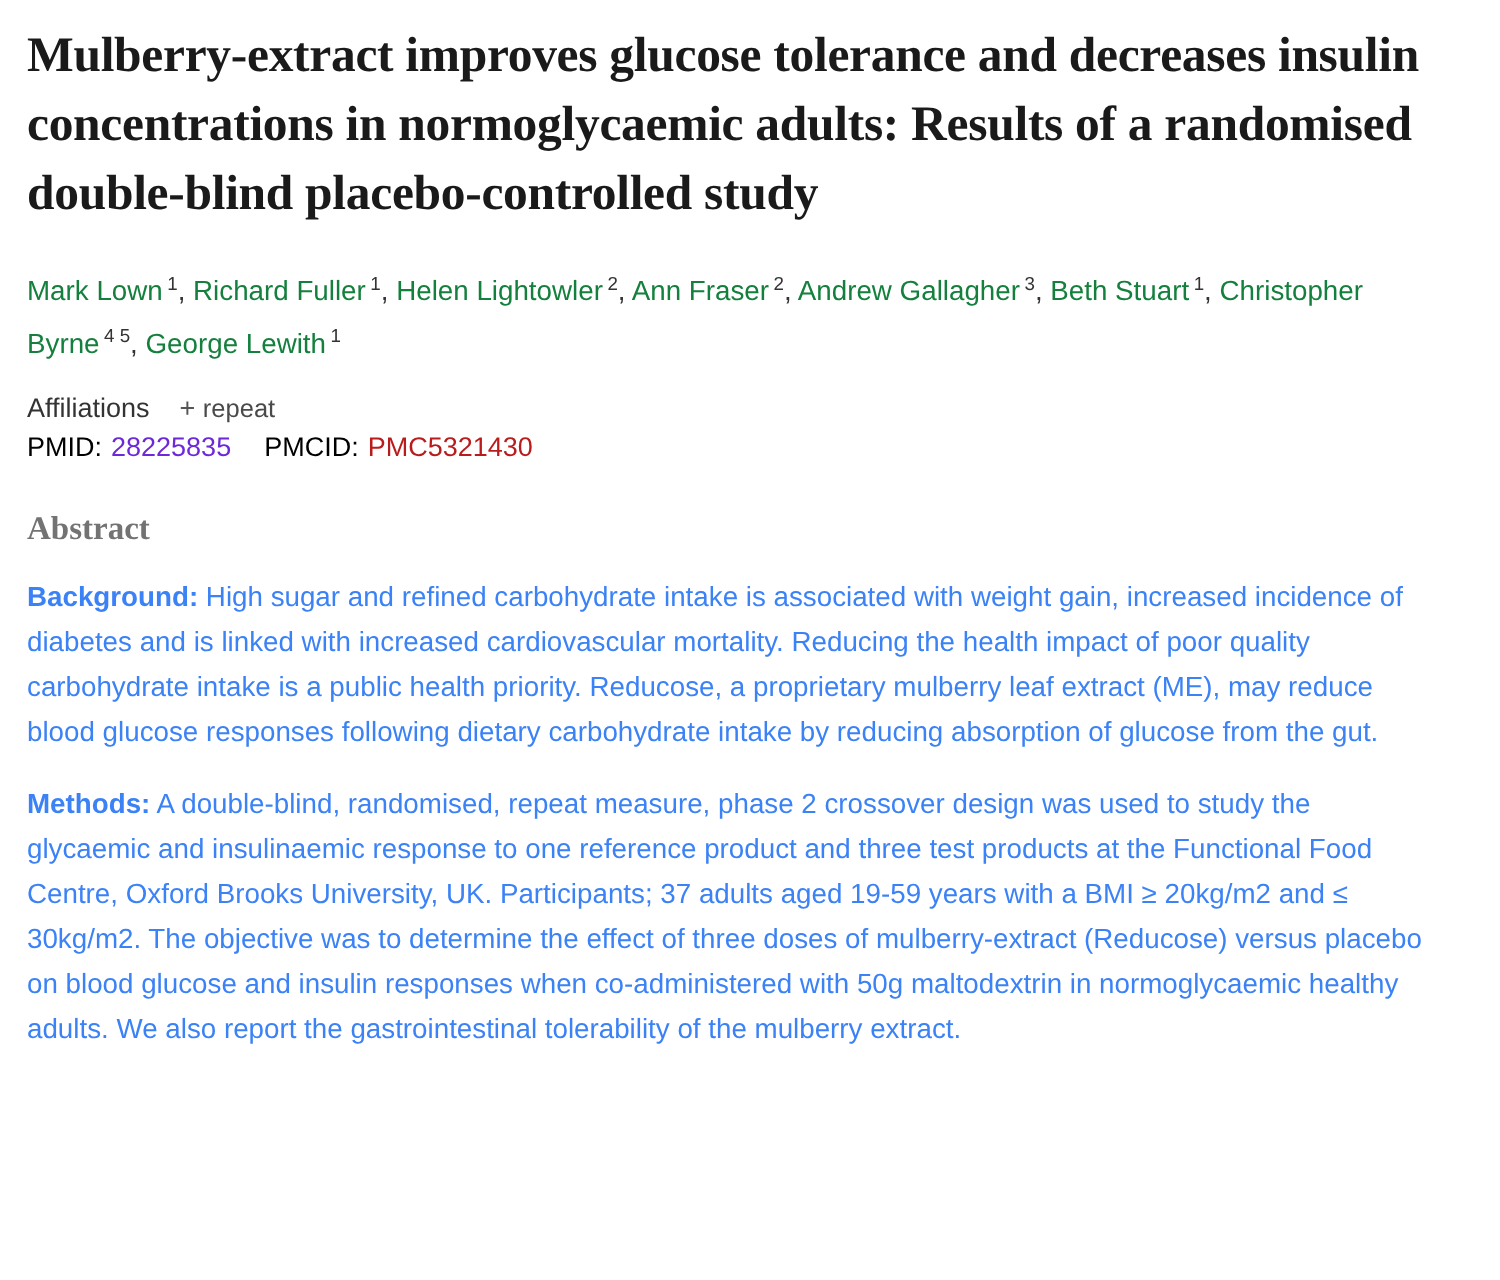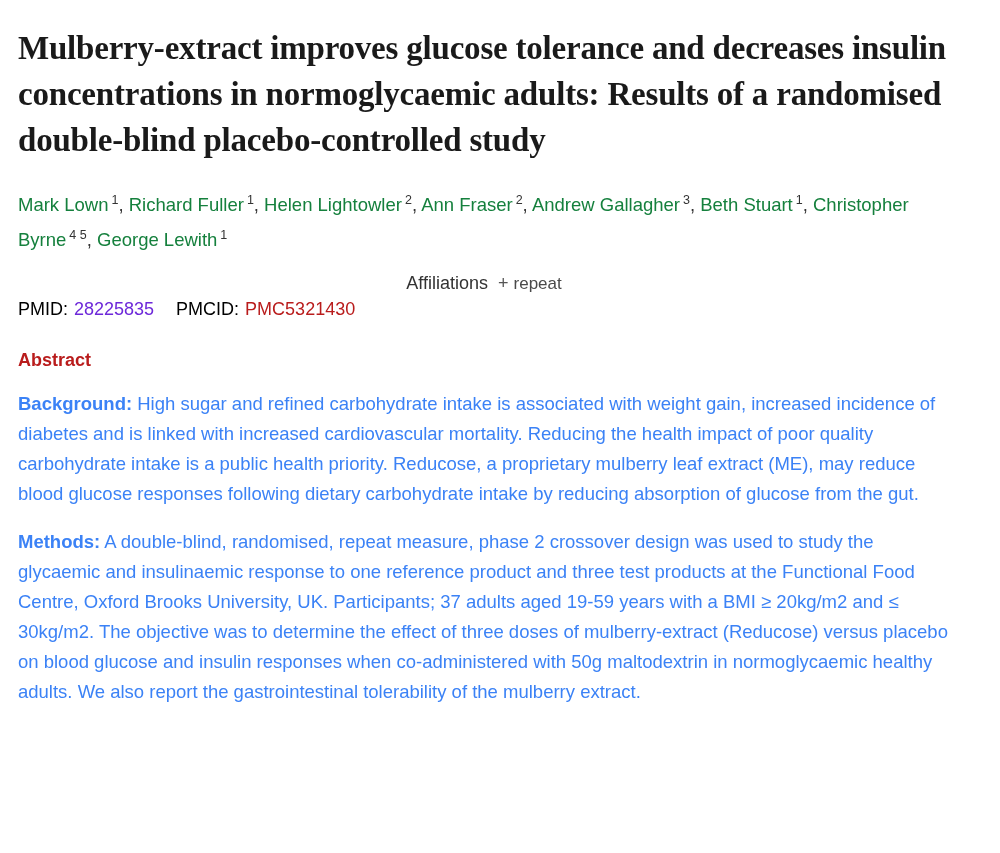--- a/index.html
+++ b/index.html
@@ -10,21 +10,20 @@
   }
   body {
     width: 1000px;
     height: 853px;
     font-family: "Liberation Sans", sans-serif;
     color: #212121;
     overflow: hidden;
   }
   .page {
     padding: 14px 50px 0 18px;
-    margin-top: 11px;
   }
   .article-title {
     font-family: "Liberation Serif", serif;
     font-weight: bold;
     font-size: 33px;
     line-height: 46px;
     letter-spacing: -0.2px;
     color: #1a1a1a;
     margin: 0 0 22px 0;
     max-width: 940px;
@@ -47,22 +46,21 @@
     color: #333333;
     margin-left: 3px;
   }
   .comma { color: #333333; }
   .affil-row {
     font-size: 18px;
     color: #333333;
     margin-bottom: 5px;
     display: flex;
     align-items: baseline;
-    gap: 10px;
-    justify-content: center;
+    gap: 20px;
   }
   .affil-label { color: #333333; }
   .expand-toggle {
     color: #4a4a4a;
     cursor: pointer;
     font-size: 17px;
     display: inline-flex;
     align-items: baseline;
     gap: 5px;
   }
@@ -81,24 +79,24 @@
   }
   .ids-row .id-group { margin-right: 22px; display: inline-flex; align-items: baseline; gap: 6px; }
   .ids-row .id-label { color: #000000; }
   .ids-row .id-value { color: #6d28d9; }
   .link {
     color: #b91c1c;
     text-decoration: none;
     cursor: pointer;
   }
   .abstract-heading {
-    font-family: Liberation Sans, sans-serif;
+    font-family: Liberation Serif, serif;
     font-weight: bold;
-    font-size: 18px;
-    color: #b91c1c;
+    font-size: 22px;
+    color: #737373;
     margin: 0 0 18px 0;
   }
   .abs-para {
     font-size: 18.5px;
     line-height: 30px;
     color: #3b82f6;
     margin: 0 0 18px 0;
     max-width: 948px;
     text-align: left;
   }

